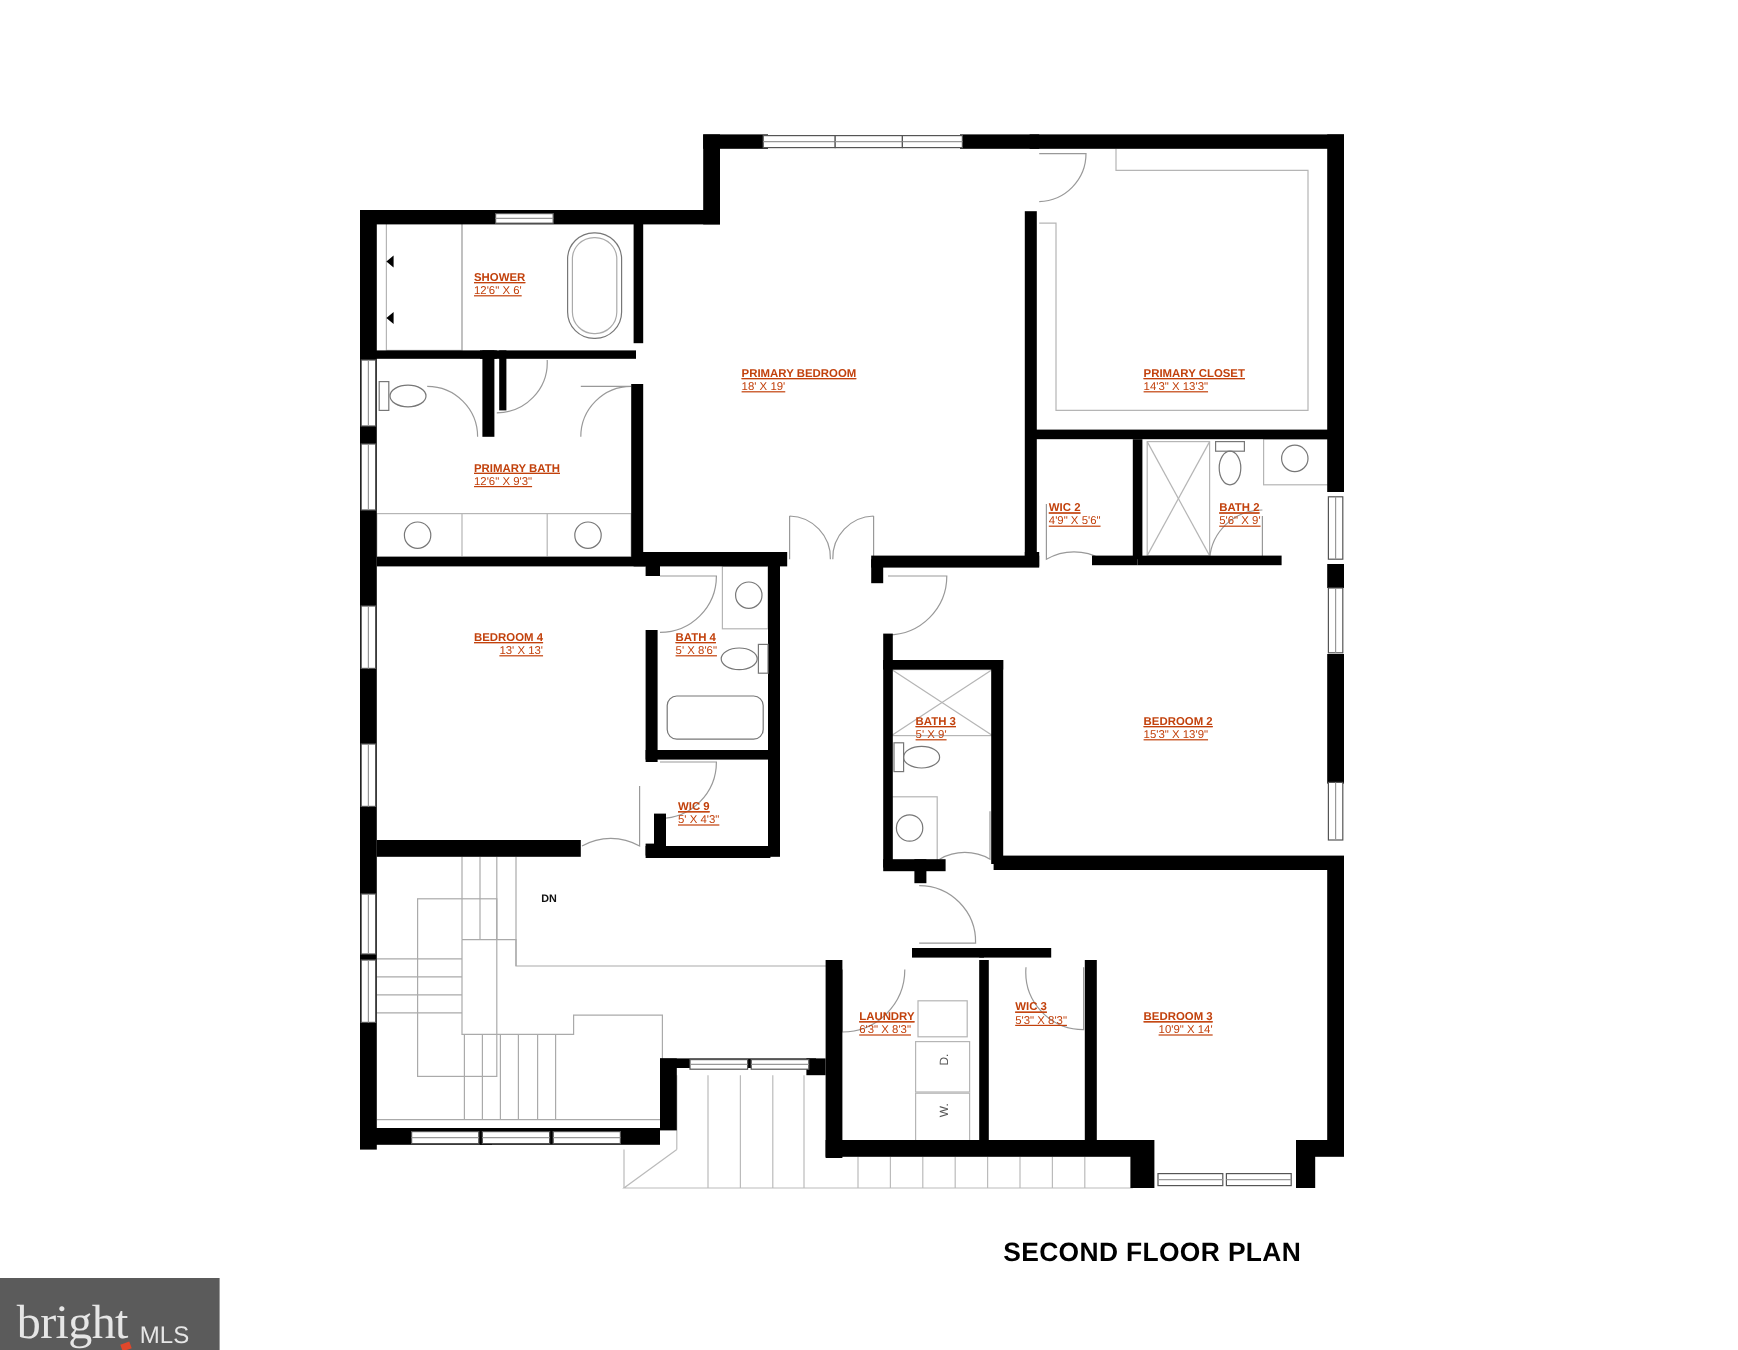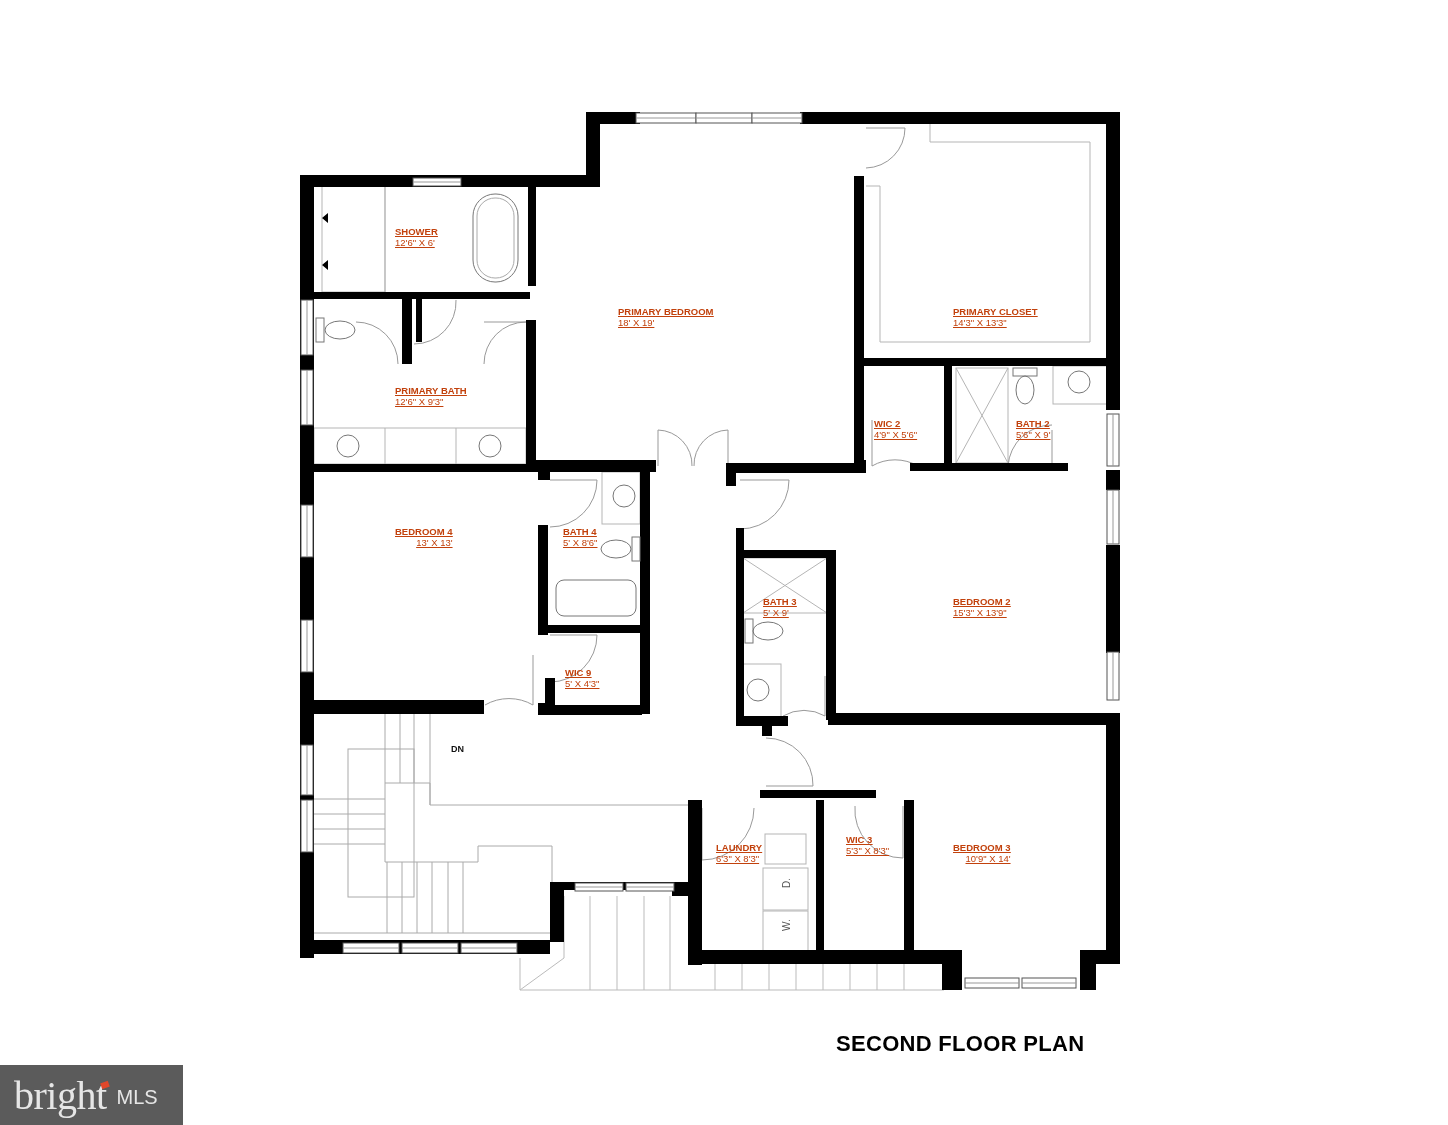--- a/index.html
+++ b/index.html
@@ -3,21 +3,21 @@
 <meta charset="utf-8">
 <style>
   html, body { margin:0; padding:0; background:#ffffff; }
   body { width:1448px; height:1125px; position:relative; overflow:hidden; font-family:"Liberation Sans", sans-serif; }
   #plan { position:absolute; left:0; top:0; width:1448px; height:1125px; }
   .room-label { position:absolute; font-family:"Liberation Sans", sans-serif; color:#c2410c; line-height:1.15;text-decoration:underline; }
   .room-name { font-size:9.5px; font-weight:bold; text-decoration:underline; display:block; white-space:nowrap; }
   .room-dim { font-size:9.5px; display:block; white-space:nowrap; }
   .dn { position:absolute; font-size:9px; font-weight:bold; color:#111; }
   .plan-title { position:absolute; left:836px; top:1031px; font-size:22px; font-weight:bold; color:#000; letter-spacing:0.3px; white-space:nowrap; }
-  .brand { position:absolute; left:0; top:1065px; width:183px; height:60px; background:#5b5b5b; display:flex; align-items:center; padding-left:14px; box-sizing:border-box; }
+  .brand { position:absolute; left:0; top:1065px; width:183px; height:60px; background:#5b5b5b; display:flex; align-items:flex-end; padding-left:14px; box-sizing:border-box; }
   .brand-word { font-family:"Liberation Serif", serif; font-size:40px; color:#e6e6e6; letter-spacing:-0.5px; }
   .brand-mls { font-family:"Liberation Sans", sans-serif; font-size:20px; color:#e6e6e6; margin-left:8px; margin-top:4px; }
   .brand-dot { display:inline-block; width:8px; height:6px; background:#e0472b; transform:rotate(-20deg); margin-left:-6px; margin-top:-20px; }
 </style>
 </head>
 <body>
 
 <svg id="plan" viewBox="0 0 1448 1125" xmlns="http://www.w3.org/2000/svg">
   <g id="thin-lines" fill="none" stroke="#b5b5b5" stroke-width="1">
 

